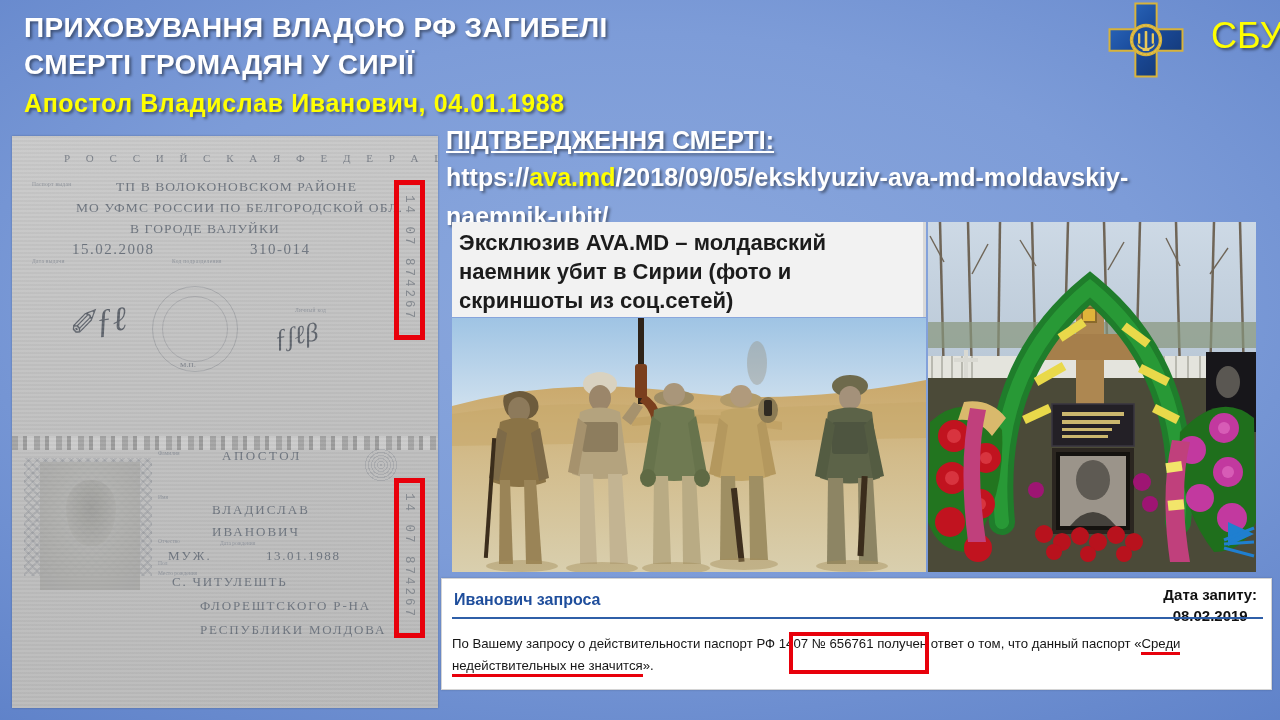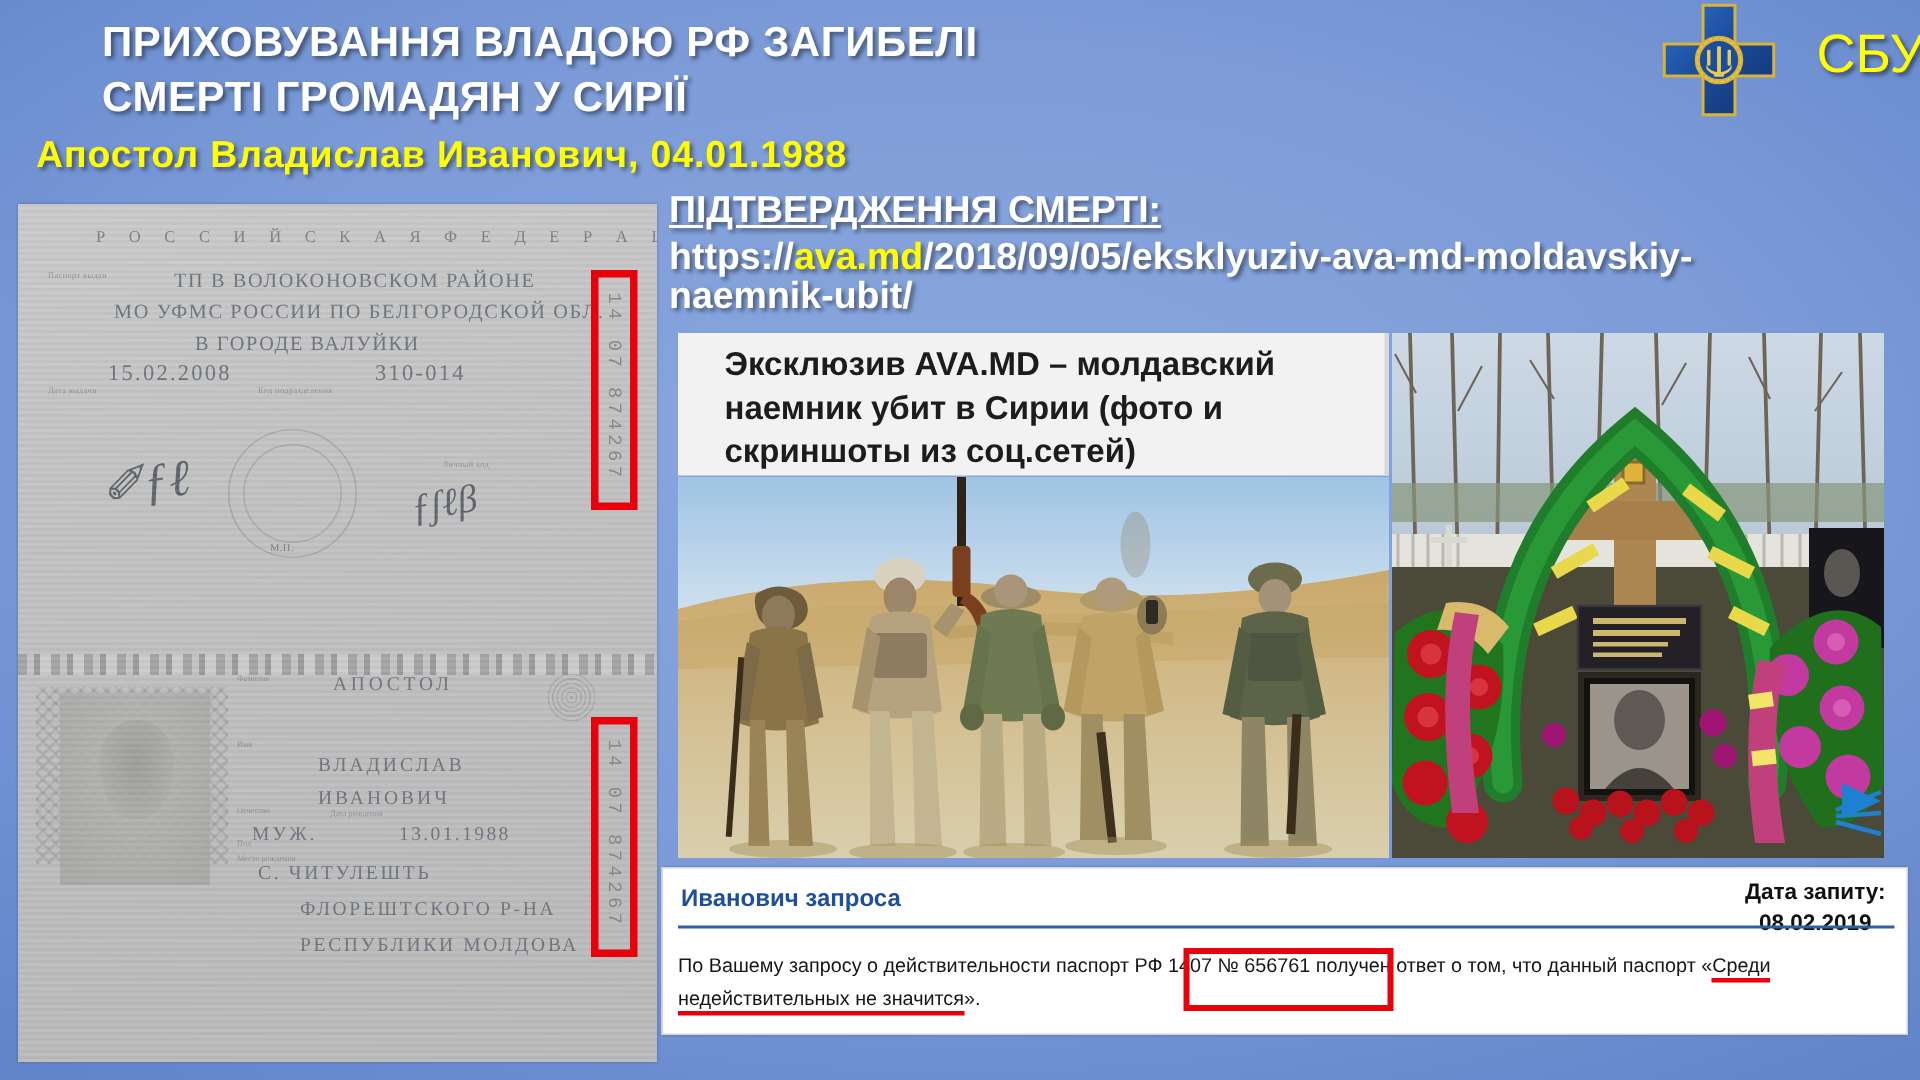--- a/index.html
+++ b/index.html
@@ -15,21 +15,20 @@
     overflow: hidden;
   }
 
   
   #header-title {
     position: absolute; left: 24px; top: 9px; width: 1060px;
     color: #ffffff;
     font-size: 28px; font-weight: bold; line-height: 37px;
     letter-spacing: 0.4px;
     text-shadow: 2px 2px 3px rgba(0,0,0,0.45);
-    margin-left: 44px;
   }
   #header-title .ln { display: block; white-space: nowrap; }
   #header-subtitle {
     position: absolute; left: 24px; top: 88px; width: 900px;
     color: #ffff00;
     font-size: 25px; font-weight: bold; line-height: 30px;
     letter-spacing: 0.6px;
     text-shadow: 2px 2px 3px rgba(0,0,0,0.45);
     white-space: nowrap;
   }
@@ -150,32 +149,32 @@
   
   #death-confirm-label {
     position: absolute; left: 446px; top: 126px;
     color: #ffffff; font-size: 25px; font-weight: bold;
     text-shadow: 2px 2px 3px rgba(0,0,0,0.45);
     white-space: nowrap;
     text-decoration: underline;
   }
   #death-url {
     position: absolute; left: 446px; top: 158px; width: 700px;
-    color: #ffffff; font-size: 25px; font-weight: bold; line-height: 26px;
+    color: #ffffff; font-size: 25px; font-weight: bold; line-height: 39px;
     text-shadow: 2px 2px 3px rgba(0,0,0,0.45);
   }
   #death-url .hl { color: #ffff00; }
 
   
   #article-headline {
     position: absolute; left: 452px; top: 222px; width: 474px; height: 95px;
     background: #f2f2f2;
     color: #1c1c1c;
     font-size: 22px; font-weight: bold; line-height: 29px;
-    padding: 6px 10px 0 31px;
+    padding: 6px 10px 0 7px;
     border-right: 3px solid #d8d8d8;
   }
 
   
   #photo-soldiers {
     position: absolute; left: 452px; top: 318px; width: 474px; height: 254px;
     overflow: hidden;
     background: linear-gradient(#a9cbe8 0%, #bcd6ec 28%, #cdb98e 33%, #c6ab79 48%, #d6c9a4 64%, #cfc3a3 100%);
   }
   #photo-grave {

